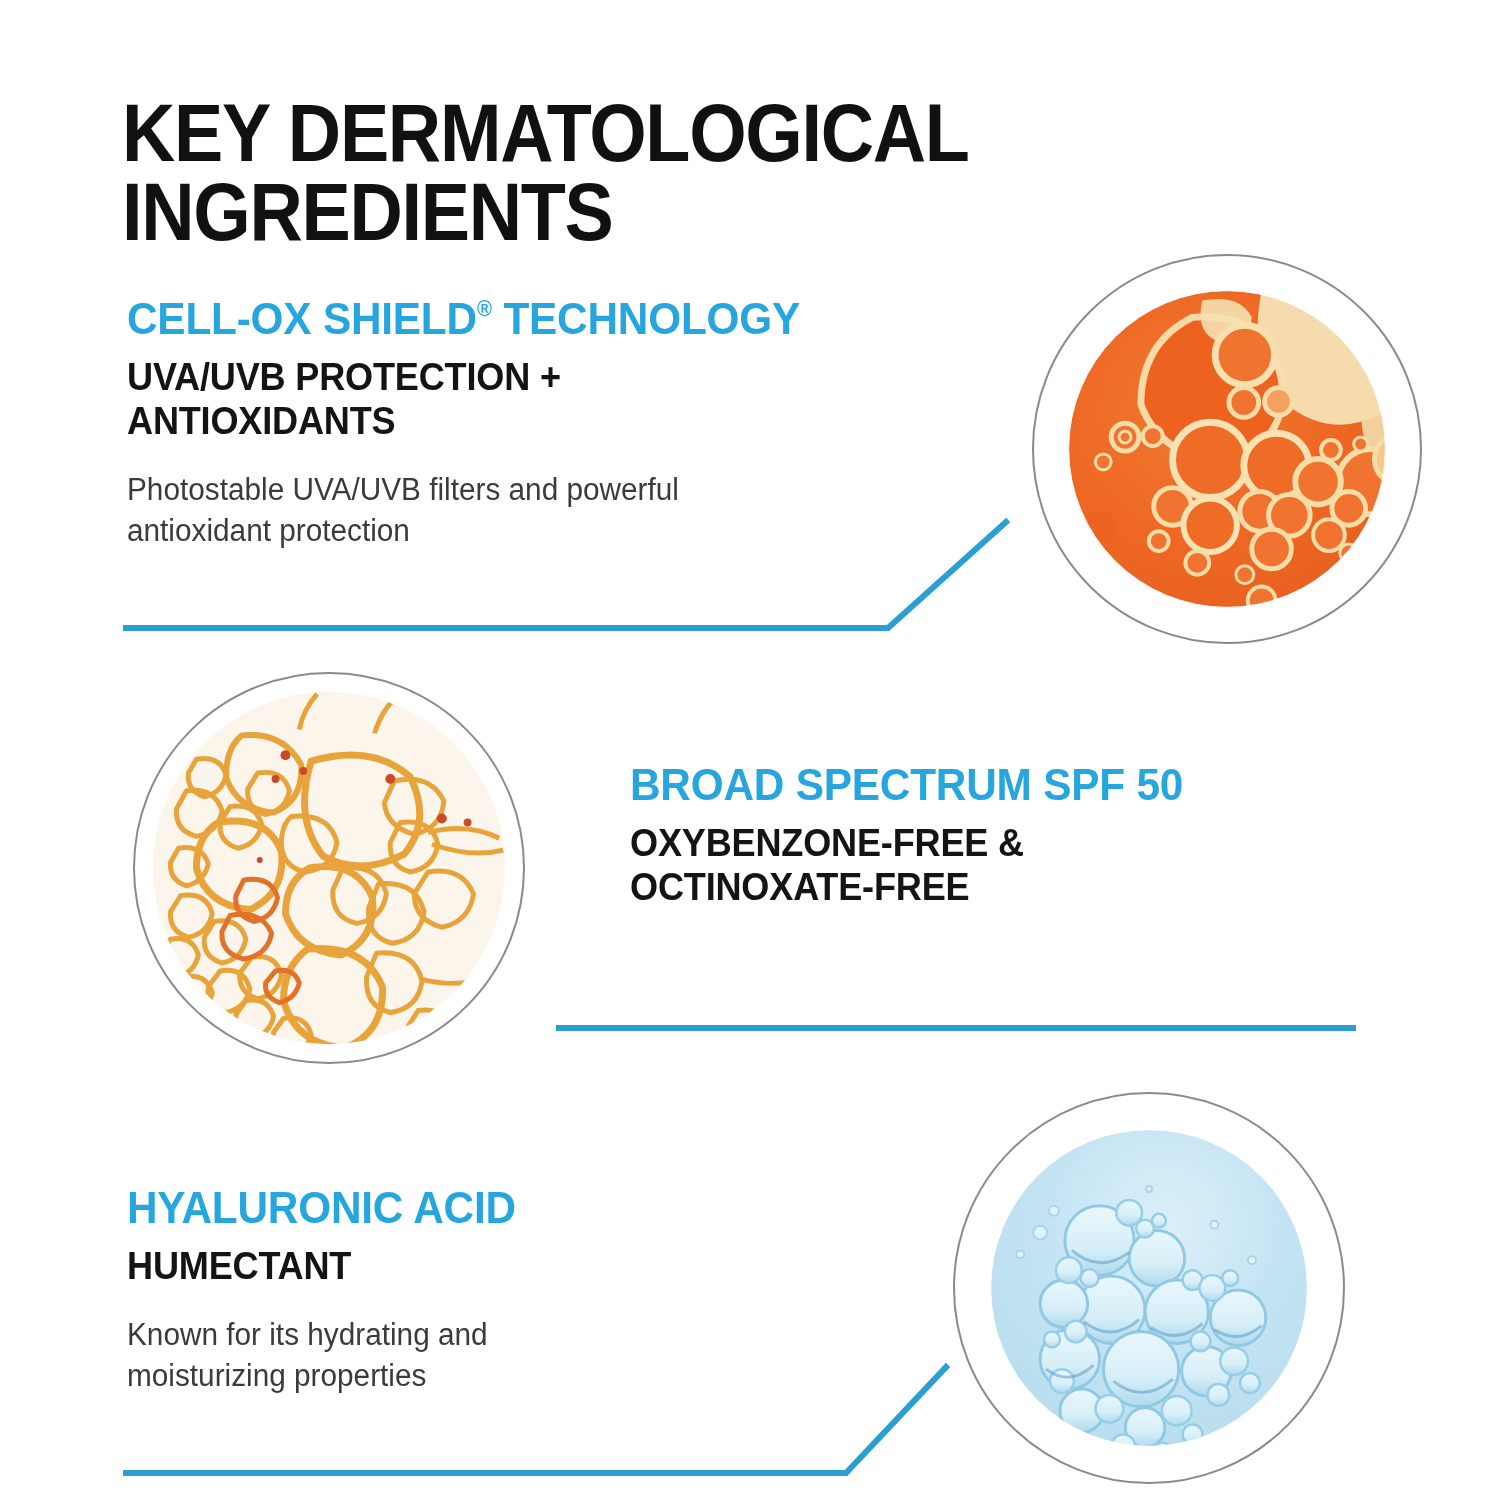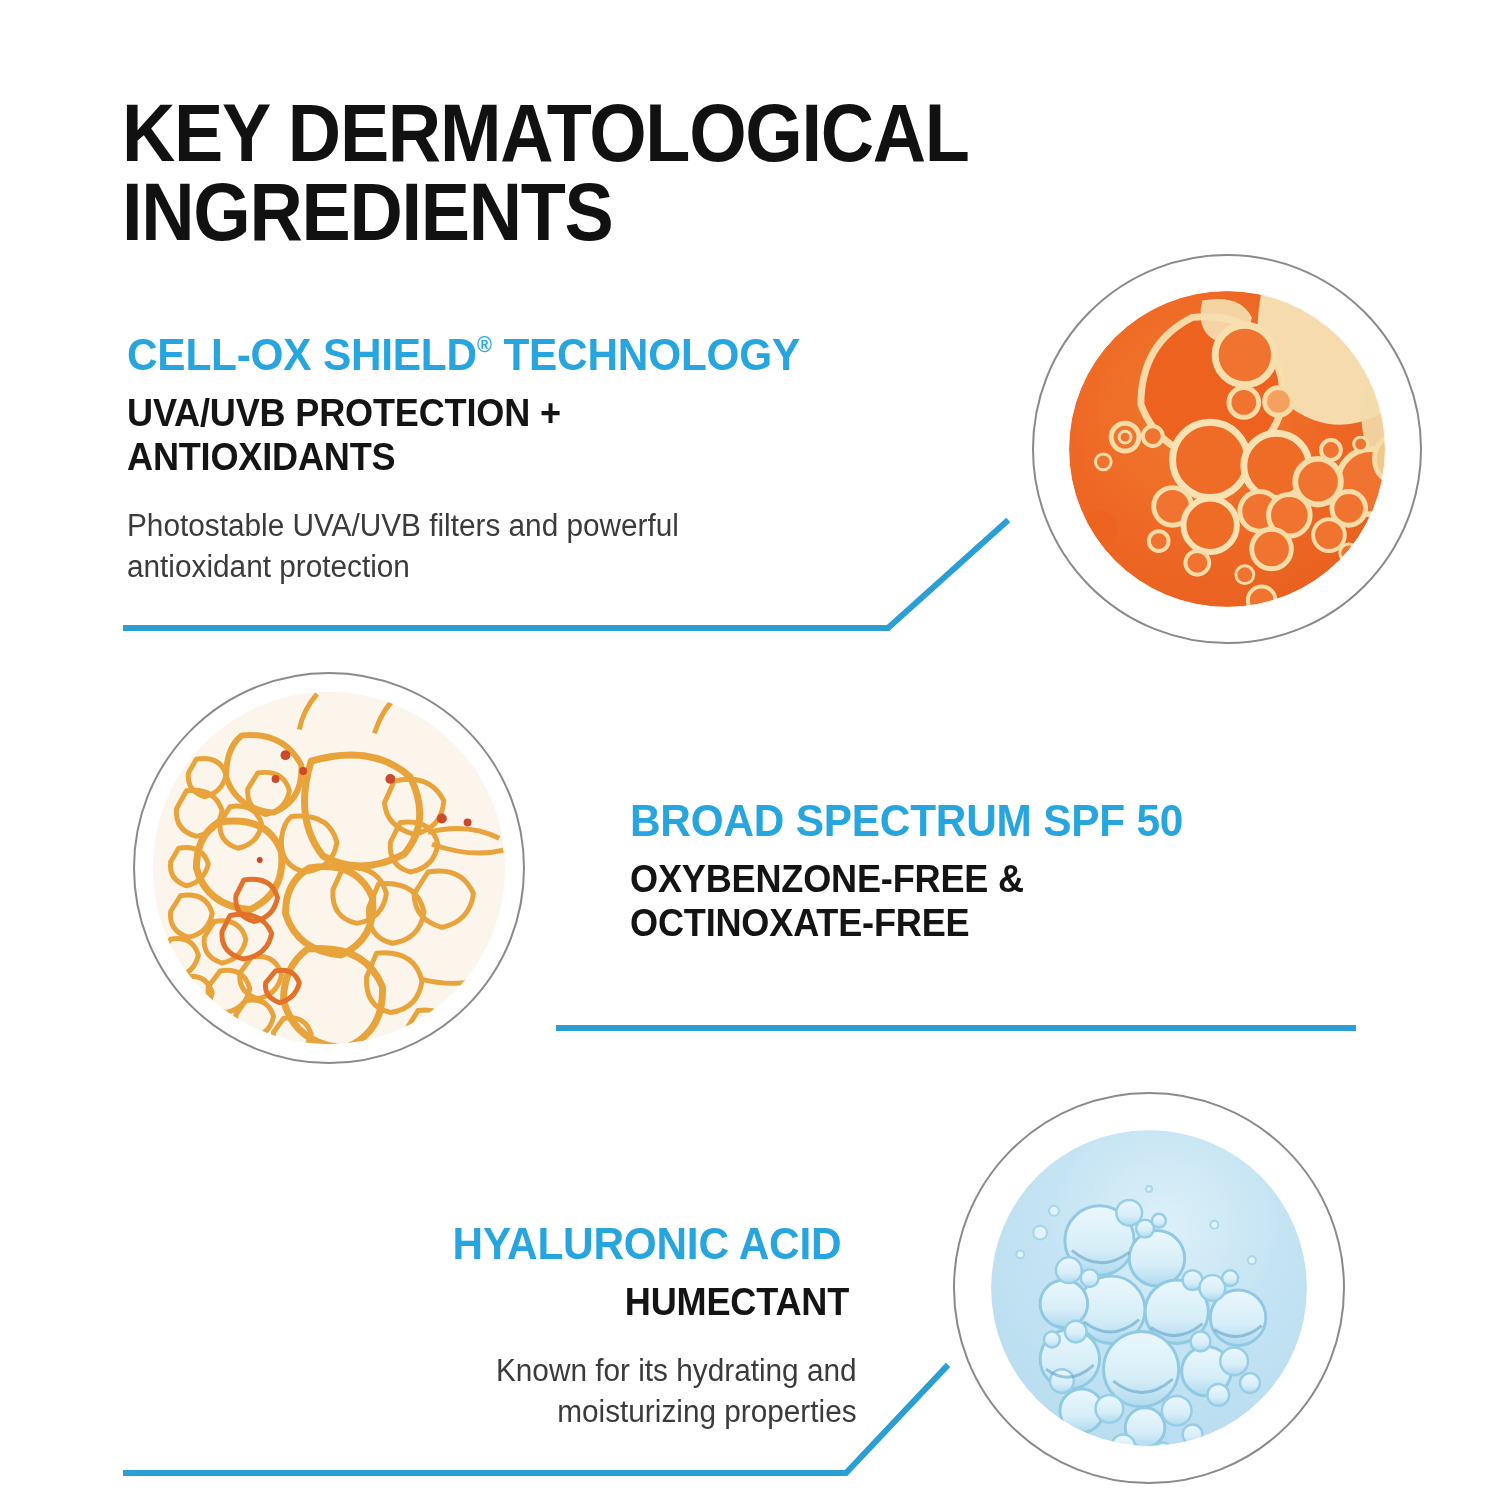--- a/index.html
+++ b/index.html
@@ -27,21 +27,21 @@
     font-weight: 700;
     font-size: 82px;
     line-height: 0.97;
     letter-spacing: -1.4px;
     transform: scaleX(0.90);
     transform-origin: left top;
     white-space: pre-line;
   }
 
   
-  .section { position: absolute; margin-top: 36px; }
+  .section { position: absolute; }
 
   .sec-heading {
     color: #27A5DE;
     font-weight: 700;
     font-size: 45px;
     line-height: 1.0;
     letter-spacing: -0.2px;
     transform: scaleX(0.94);
     transform-origin: left top;
     white-space: nowrap;
@@ -72,21 +72,21 @@
     letter-spacing: 0px;
     transform: scaleX(0.96);
     transform-origin: left top;
     white-space: pre-line;
     margin-top: 26px;
   }
 
   
   #section-cellox  { left: 127px; top: 296px; width: 980px; }
   #section-spf     { left: 630px; top: 762px; width: 830px; }
-  #section-ha      { left: 127px; top: 1185px; width: 760px; text-align: right; }
+  #section-ha      { left: 127px; top: 1185px; width: 760px; }
 
   
   .connector {
     position: absolute;
     overflow: visible;
   }
   #connector-top    { left: 120px; top: 500px;  width: 900px; height: 145px; }
   #divider-middle   { left: 555px; top: 1010px; width: 800px; height: 36px; }
   #connector-bottom { left: 120px; top: 1345px; width: 840px; height: 145px; }
 

